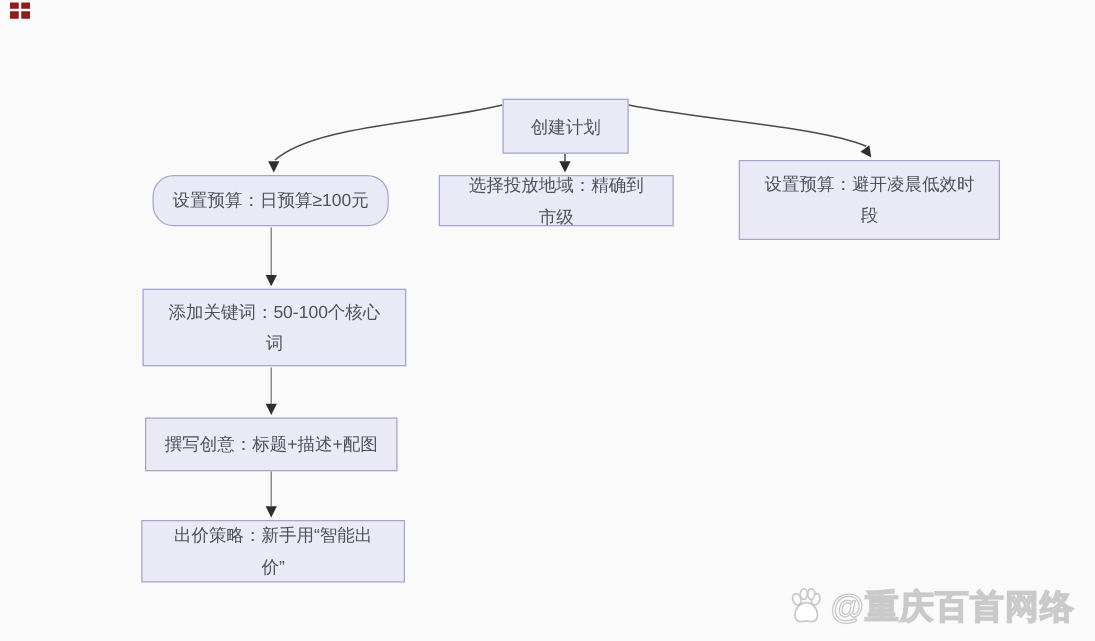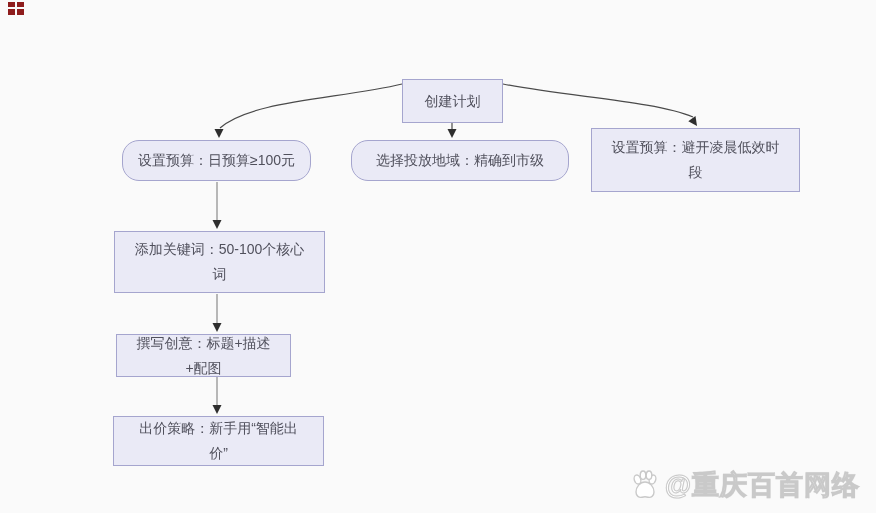--- a/index.html
+++ b/index.html
@@ -31,24 +31,24 @@
     color:var(--node-text);
     font-size:14px;
     line-height:25px;
     display:flex;
     align-items:center;
     justify-content:center;
     text-align:center;
   }
   .node-create   {left:402px;top:47px; width:101px;height:44px;padding:0 6px;margin-top:32px;}
   .node-budget   {left:122px;top:140px;width:189px;height:41px;padding:0 10px;border-radius:17px;}
-  .node-region   {left:351px;top:140px;width:218px;height:41px;padding:0 23px;border-radius:17px;}
+  .node-region   {left:351px;top:140px;width:188px;height:41px;padding:0 23px;}
   .node-schedule {left:591px;top:128px;width:209px;height:64px;padding:0 14px;}
   .node-keywords {left:114px;top:231px;width:211px;height:62px;padding:0 15px;}
-  .node-creative {left:116px;top:334px;width:175px;height:43px;padding:0 10px;}
+  .node-creative {left:116px;top:334px;width:202px;height:43px;padding:0 10px;}
   .node-bidding  {left:113px;top:416px;width:211px;height:50px;padding:0 18px;}
 
   .corner-icon{
     position:absolute;left:8px;top:2px;width:16px;height:13px;z-index:2;
   }
   .corner-icon .pane{
     position:absolute;background:var(--corner-red);
   }
 
   .watermark{

